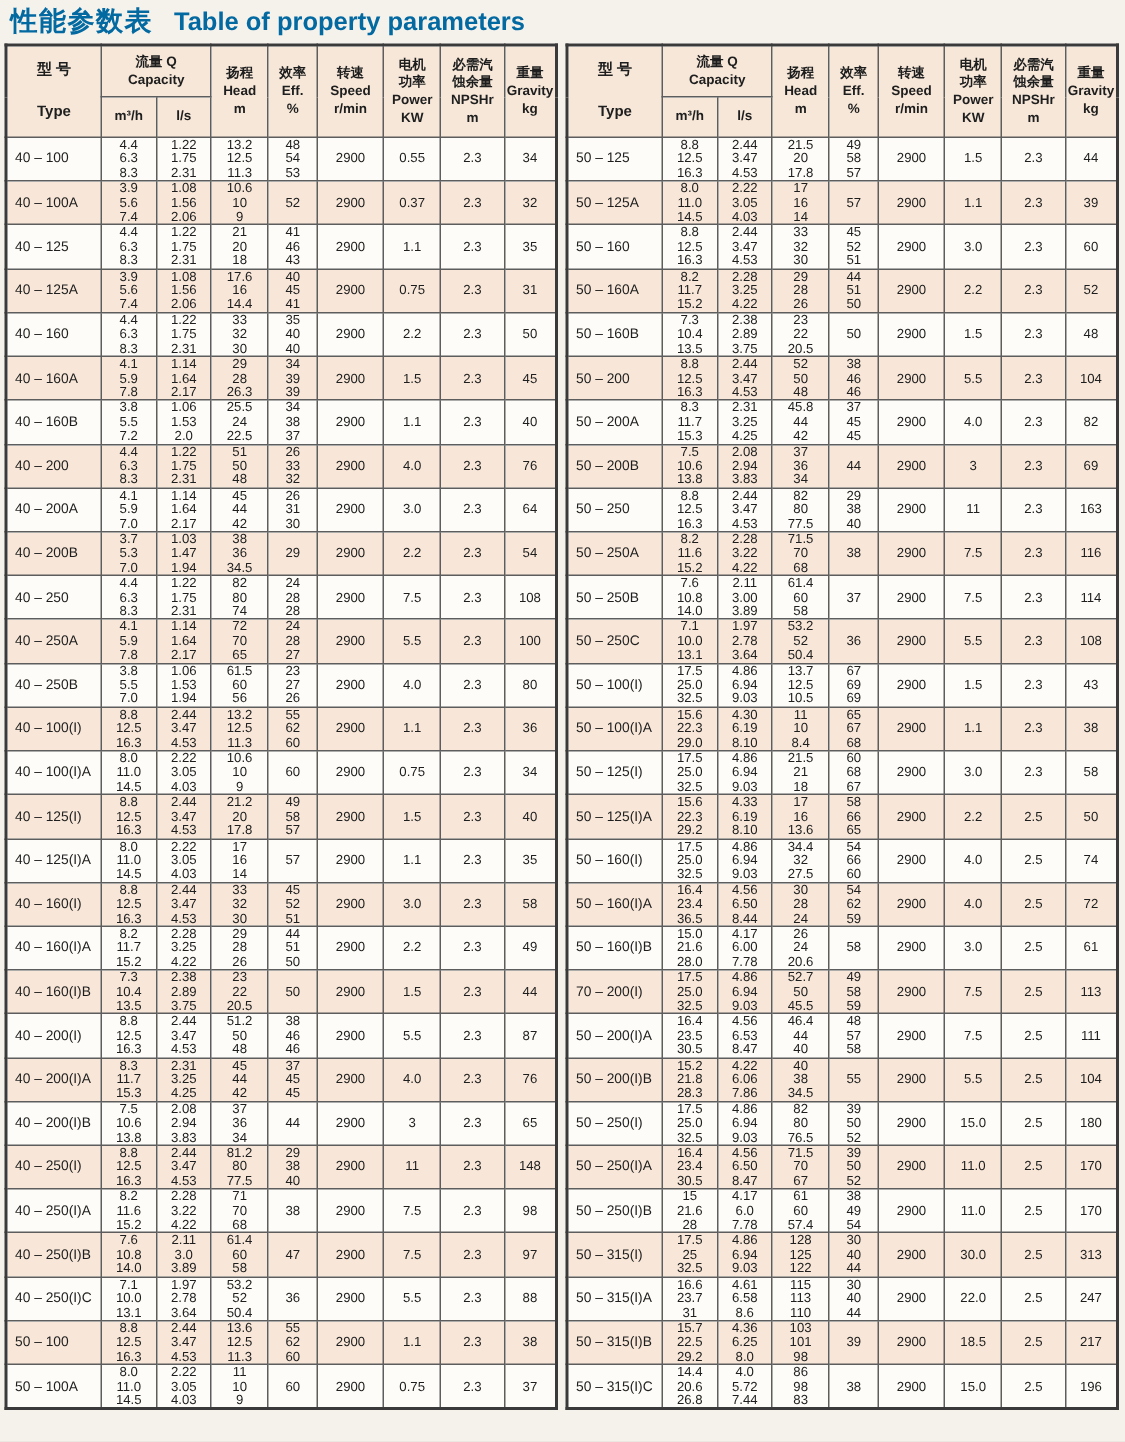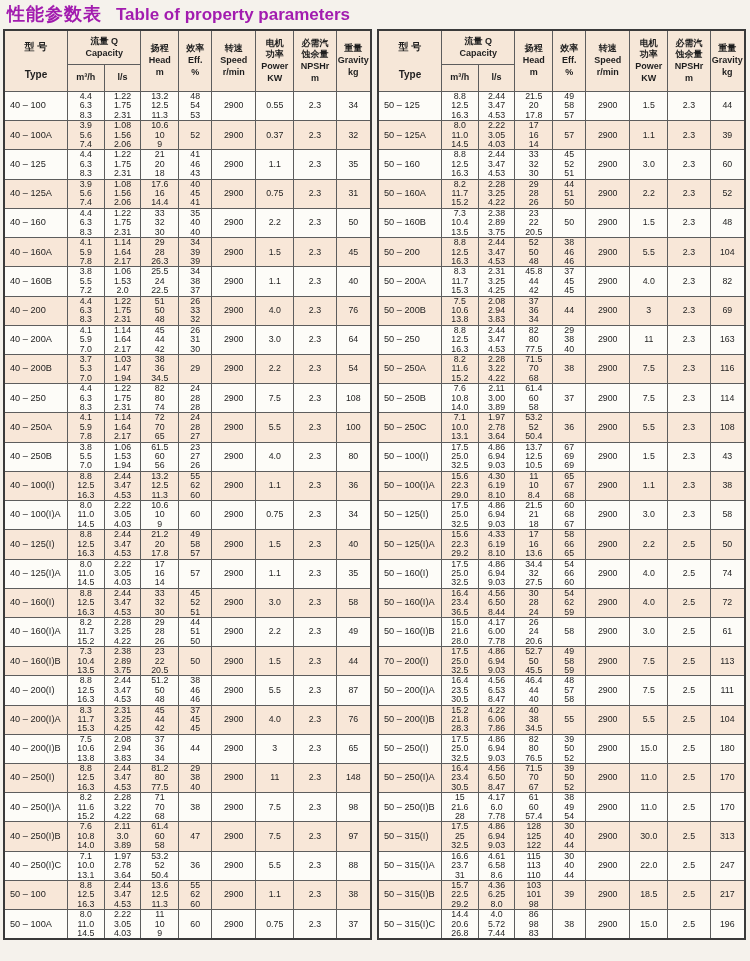--- a/index.html
+++ b/index.html
@@ -1,18 +1,18 @@
 <!DOCTYPE html>
 <html><head>
 <meta charset="utf-8">
 <style>
   html,body{margin:0;padding:0;}
   body{background:#dcd8d0;font-family:"Liberation Sans",sans-serif;}
   .page{width:750px;height:961px;background:#f5f2ec;box-sizing:border-box;padding:1px 3px;overflow:hidden;}
-  .title{color:#a21caf;font-weight:bold;padding:1px 0 3px 4px;white-space:nowrap;}
+  .title{color:#0369a1;font-weight:bold;padding:1px 0 3px 4px;white-space:nowrap;}
   .title-cn{font-size:18px;letter-spacing:1px;margin-right:14px;}
   .title-en{font-size:17px;}
   .tables{display:flex;gap:5px;align-items:flex-start;}
   table{border-collapse:collapse;width:369px;table-layout:fixed;border:2px solid #3a3a3a;background:#fdfcf8;}
   th,td{border:1px solid #5d5d5d;padding:0;color:#1e1e1e;overflow:hidden;}
   thead th{background:#f6e7d8;font-weight:bold;font-size:9px;white-space:pre-line;line-height:1.3;vertical-align:middle;text-align:center;height:33px;}
   thead th.h-type{font-size:10px;line-height:2.8;}
   thead th.h-sub{height:26px;font-size:9px;}
   tbody td{font-size:8.8px;text-align:center;vertical-align:middle;line-height:9.4px;height:28px;}
   tbody td.c-type{text-align:left;padding-left:5px;font-size:9.2px;white-space:nowrap;margin-left:32px;}

